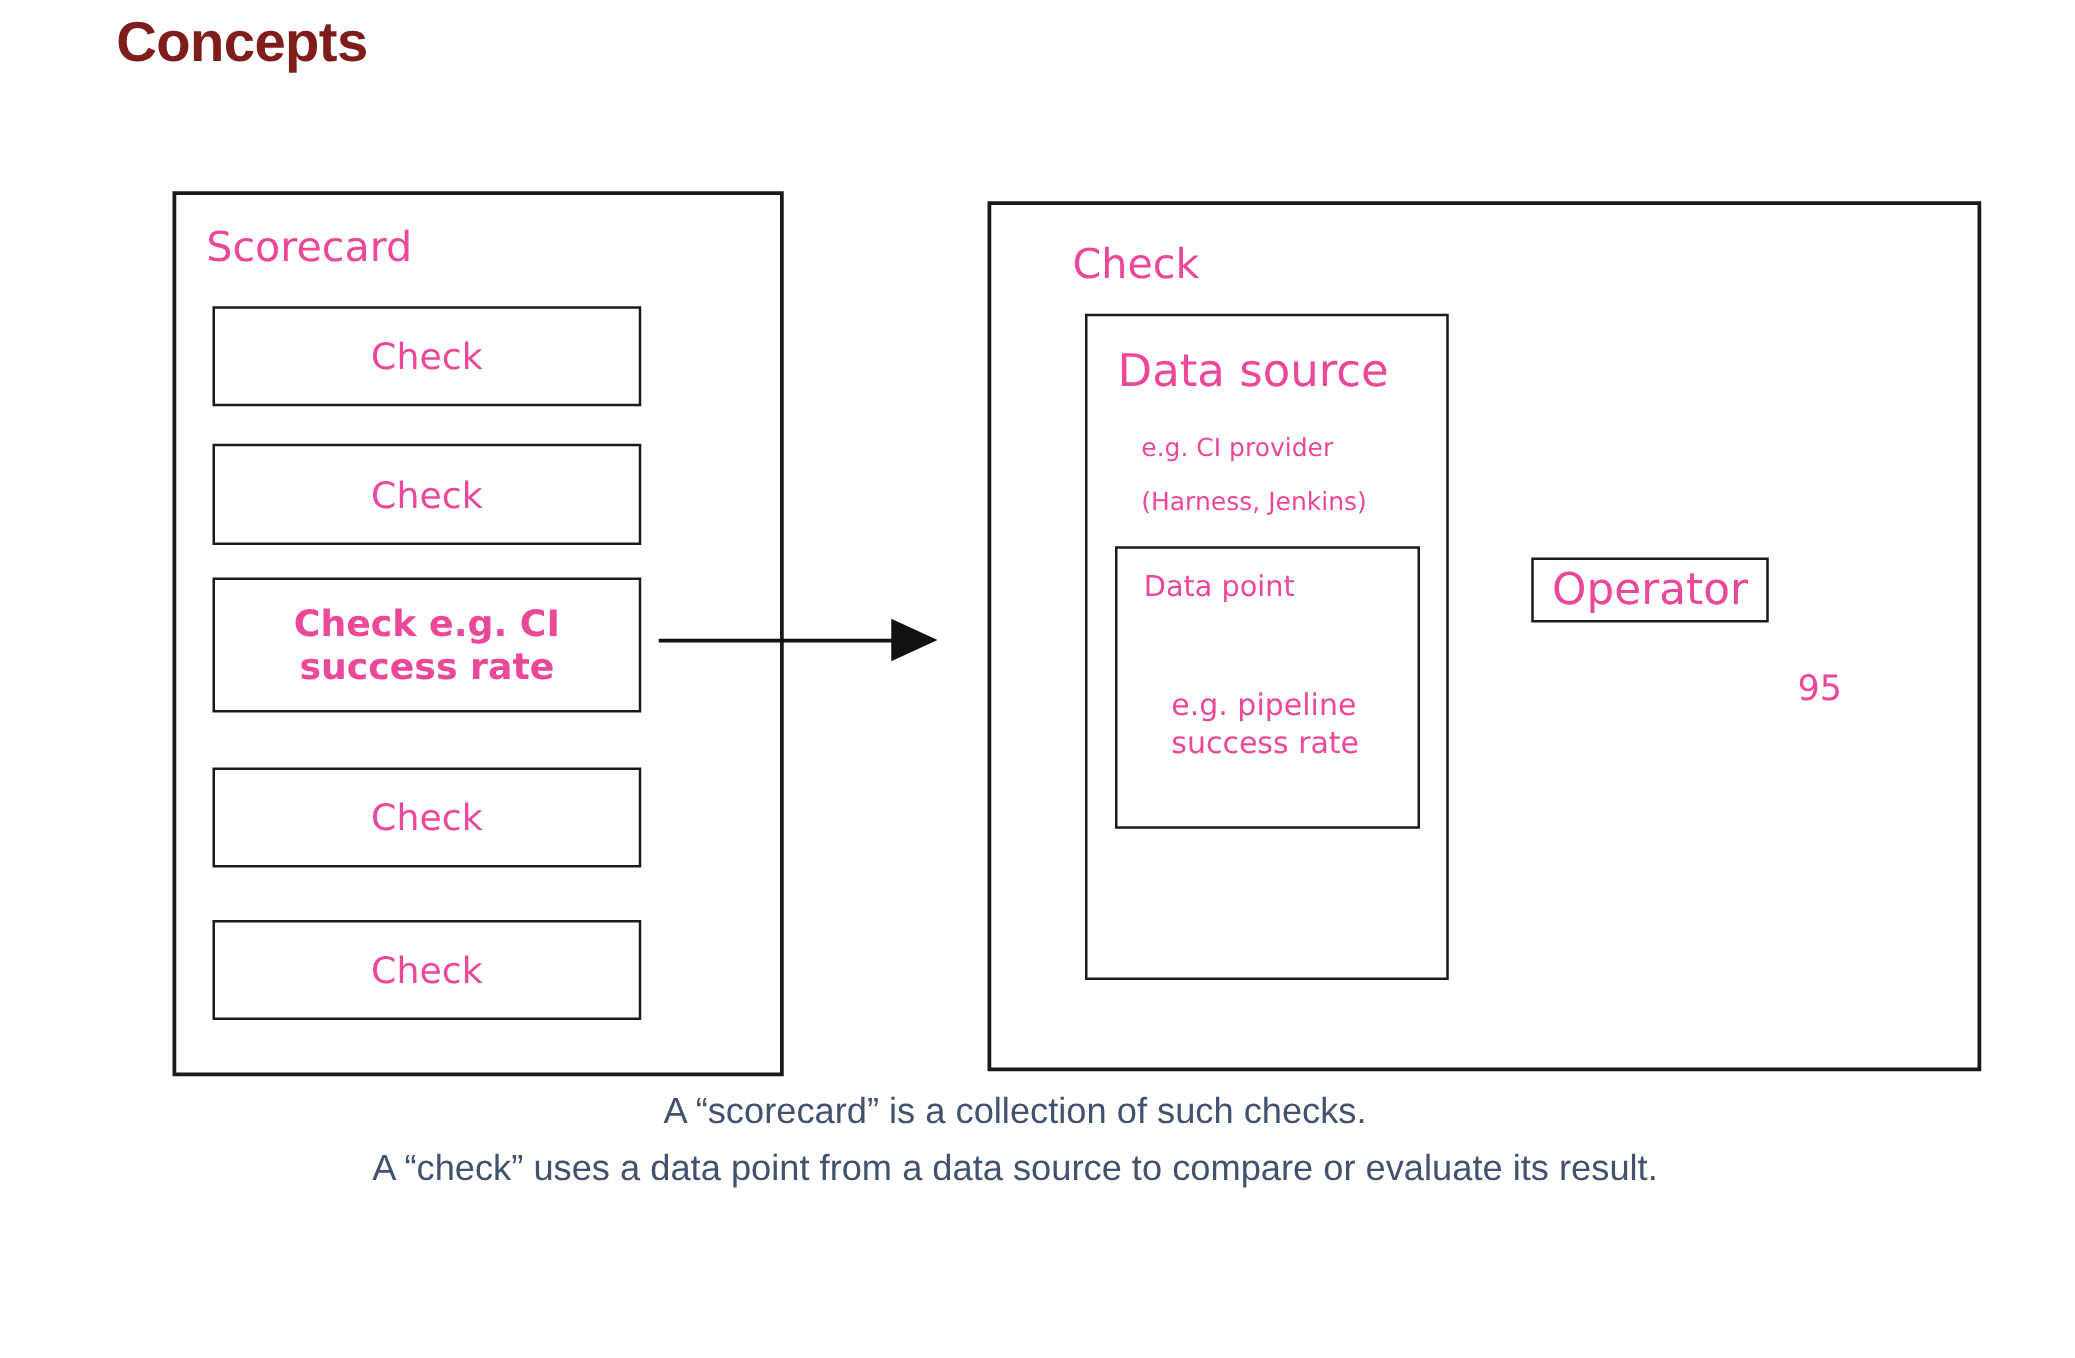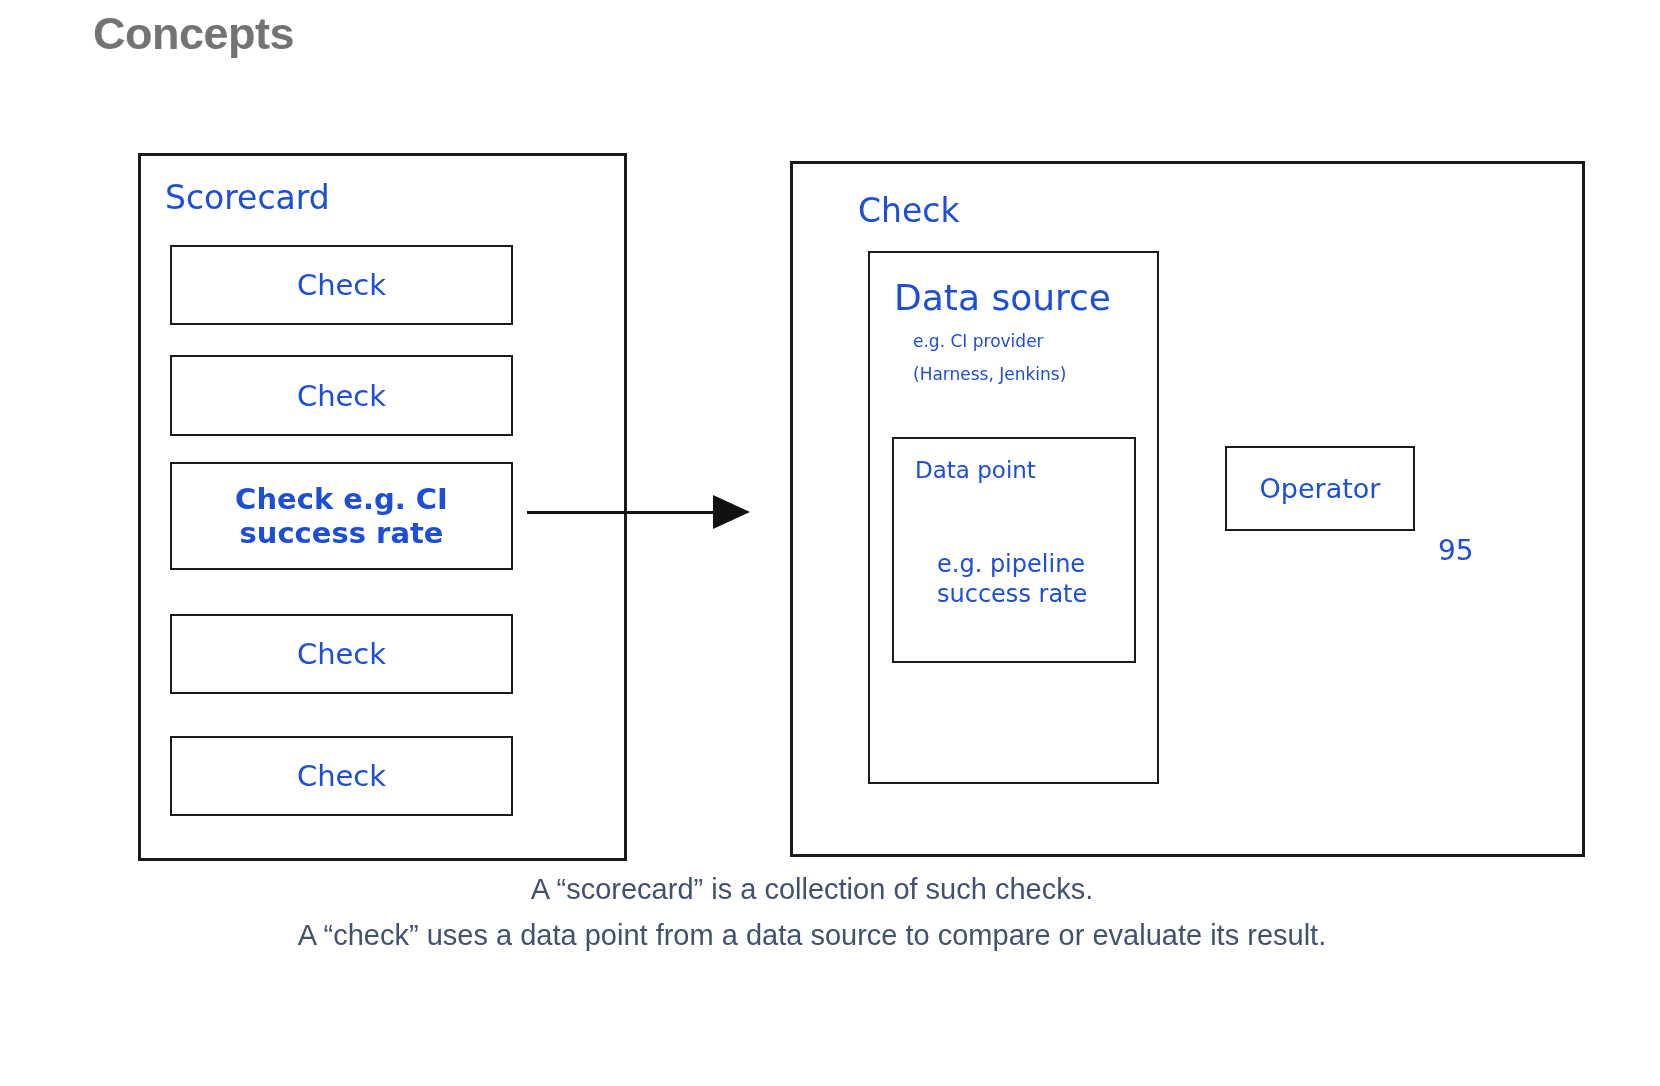--- a/index.html
+++ b/index.html
@@ -5,30 +5,30 @@
   * { margin: 0; padding: 0; box-sizing: border-box; }
   html, body { width: 1660px; height: 1086px; background: #ffffff; position: relative;
                font-family: "Liberation Sans", sans-serif; overflow: hidden; }
 
   .abs { position: absolute; }
 
   
   .page-title {
     left: 93px; top: 8px;
     font-size: 45px; font-weight: 700; letter-spacing: -0.5px;
-    color: #737373;
+    color: #7f1d1d;
     font-family: "Liberation Sans", sans-serif;
   }
 
   
   .sketch-box { border: 3px solid #1a1a1a; background: #ffffff; }
   .sketch-box-thin { border: 2.5px solid #1a1a1a; background: #ffffff; }
   .sketch-text {
     font-family: "DejaVu Sans", sans-serif;
-    color: #1d4ed8;
+    color: #ec4899;
     white-space: pre-line;
   }
 
   
   .scorecard-box { left: 138px; top: 153px; width: 489px; height: 708px; }
   .scorecard-label { left: 24px; top: 22px; font-size: 33px; }
   .check-item {
     left: 29px; width: 343px;
     display: flex; align-items: center; justify-content: center;
     text-align: center; font-size: 29px;
@@ -47,29 +47,29 @@
     border-top: 17px solid transparent;
     border-bottom: 17px solid transparent;
   }
 
   
   .check-panel { left: 790px; top: 161px; width: 795px; height: 696px; }
   .check-panel-label { left: 65px; top: 27px; font-size: 33px; }
 
   .data-source-box { left: 75px; top: 87px; width: 291px; height: 533px; padding-left: 44px; }
   .data-source-label { left: 24px; top: 24px; font-size: 36px; }
-  .data-source-example { left: 43px; top: 72px; font-size: 17px; line-height: 33px; }
+  .data-source-example { left: 43px; top: 84px; font-size: 20px; line-height: 43px; }
 
   .data-point-box { left: 22px; top: 184px; width: 244px; height: 226px; }
   .data-point-label { left: 21px; top: 18px; font-size: 23px; }
   .data-point-example { left: 43px; top: 110px; font-size: 24px; line-height: 30px; }
 
   .operator-box {
-    left: 432px; top: 282px; width: 190px; height: 85px;
-    display: flex; align-items: center; justify-content: center; font-size: 27px;
+    left: 432px; top: 282px; width: 190px; height: 52px;
+    display: flex; align-items: center; justify-content: center; font-size: 35px;
   }
   .operator-example { left: 445px; top: 366px; font-size: 26px; line-height: 33px; }
 
   .value-box {
     left: 645px; top: 286px; width: 138px; height: 63px;
     display: flex; align-items: center; justify-content: center; font-size: 30px;
   }
   .value-example { left: 645px; top: 370px; width: 138px; font-size: 28px; }
 
   

